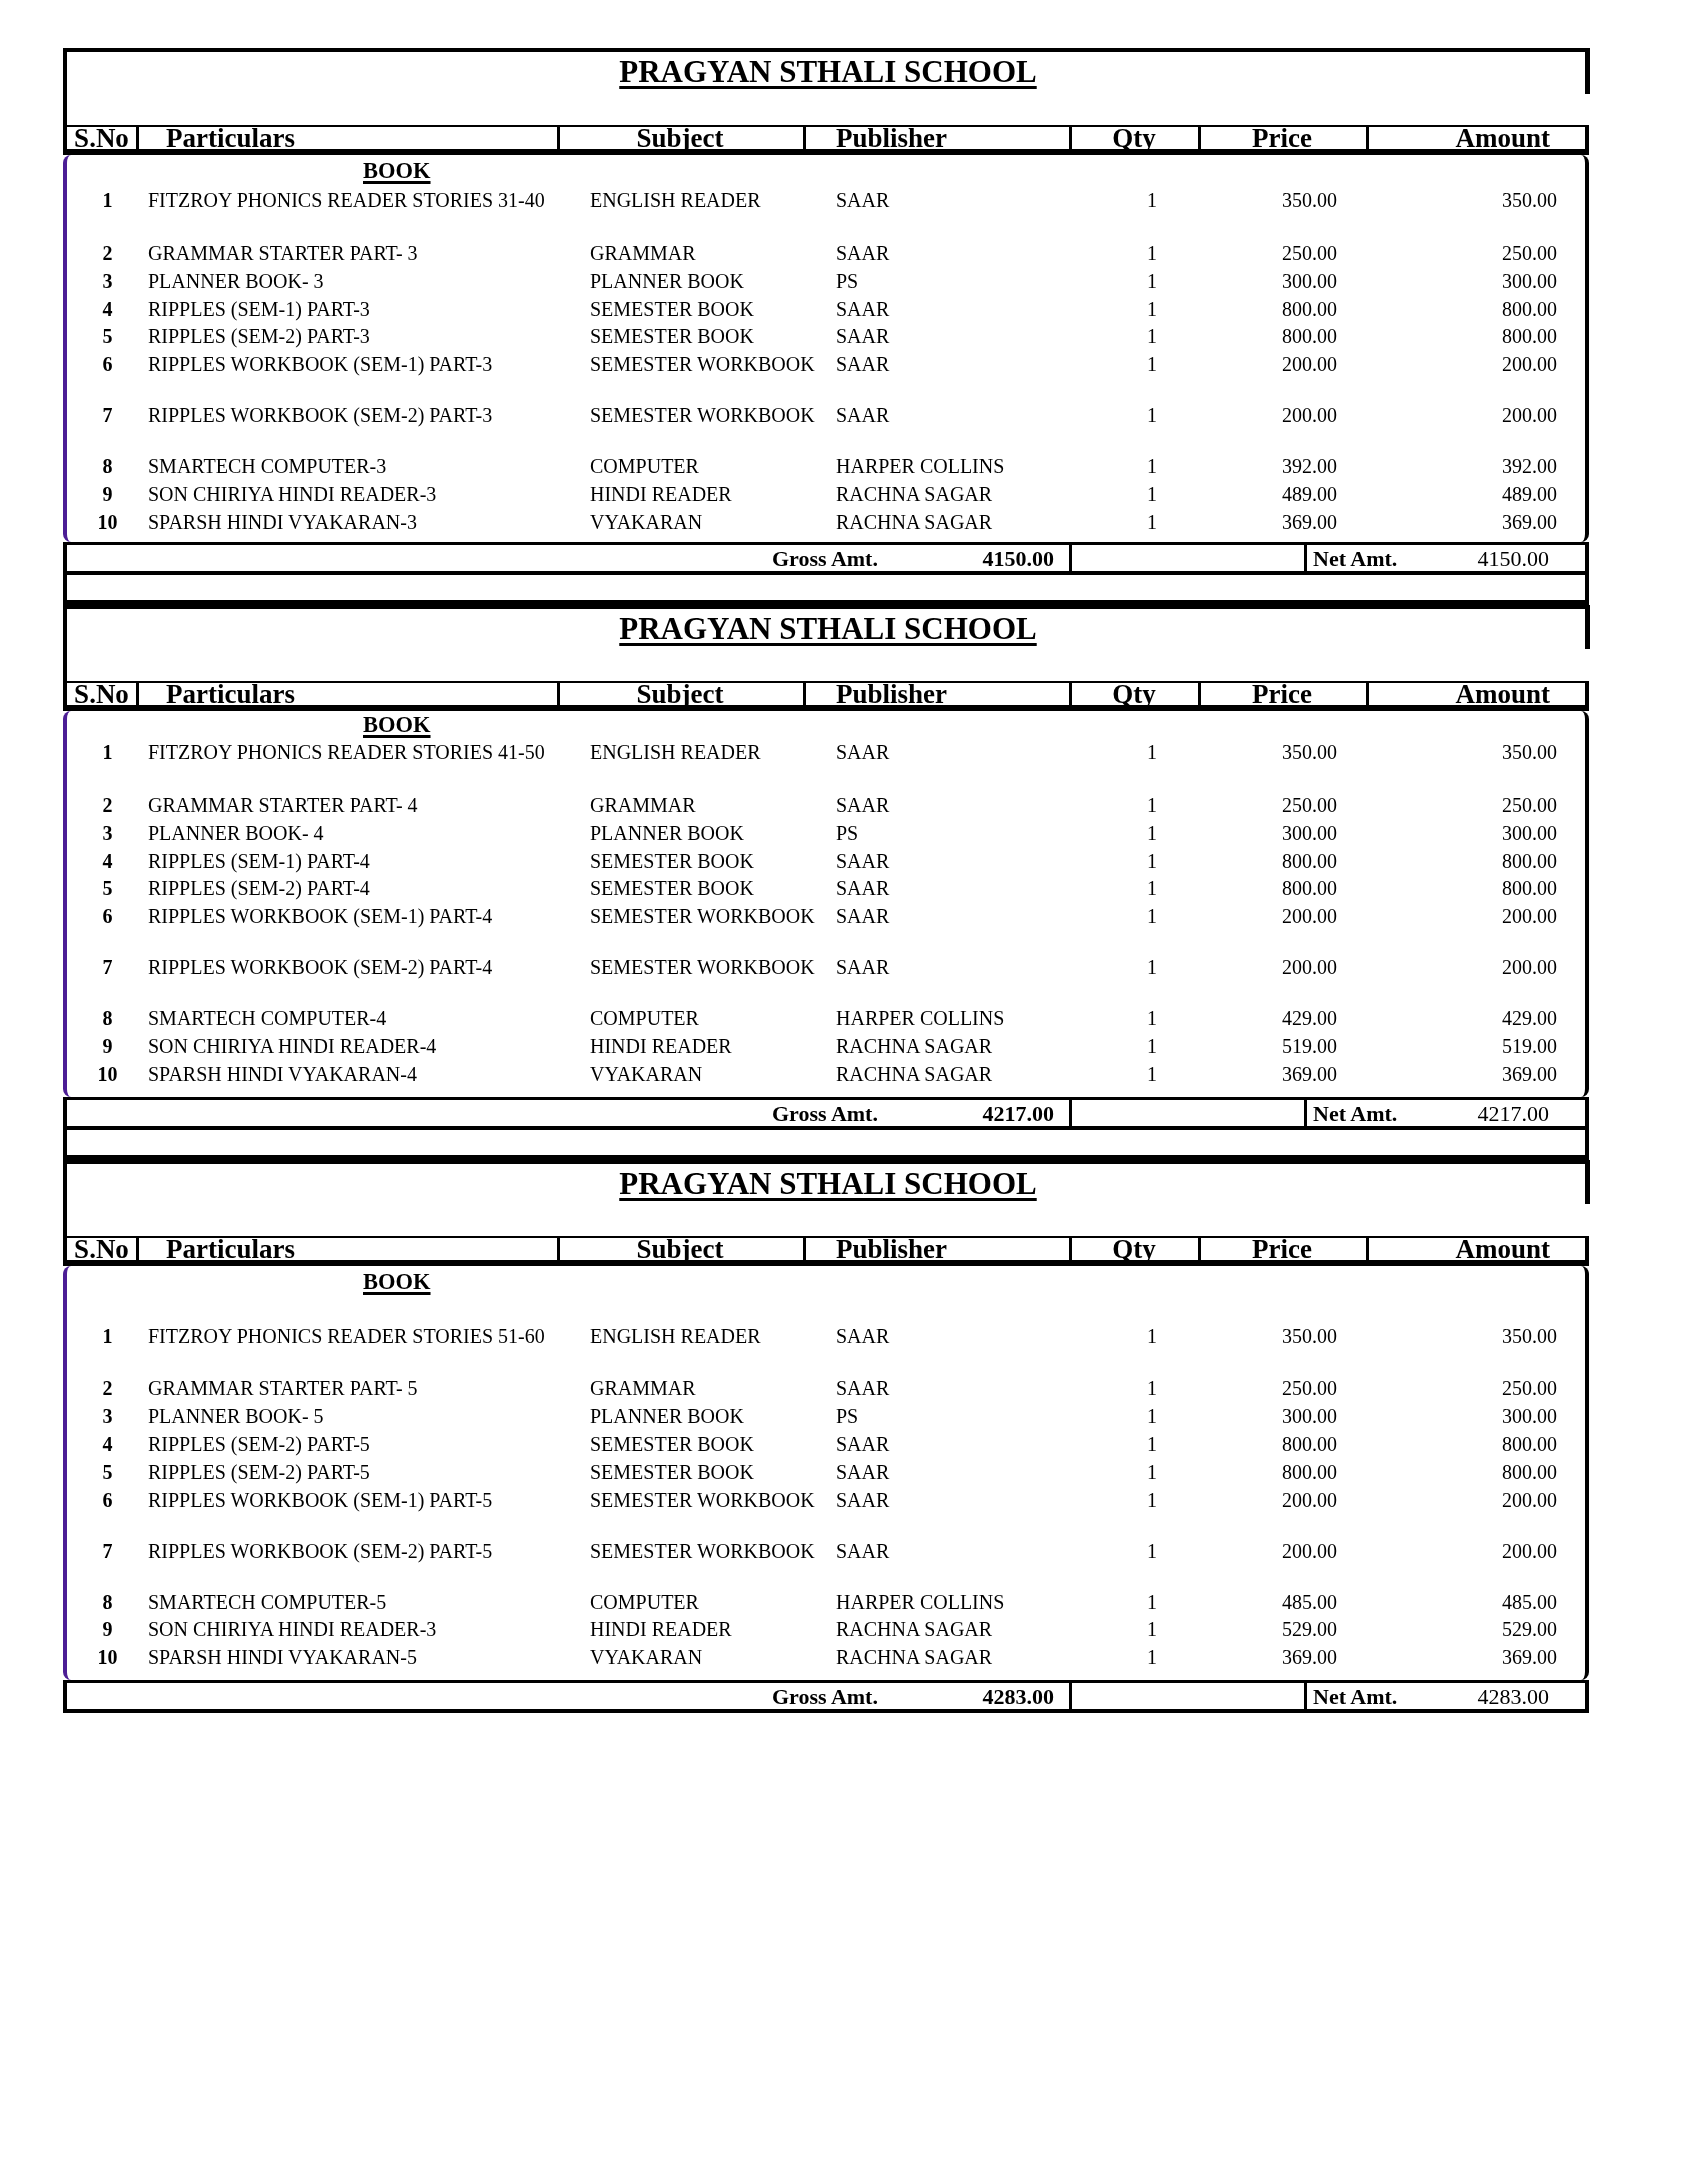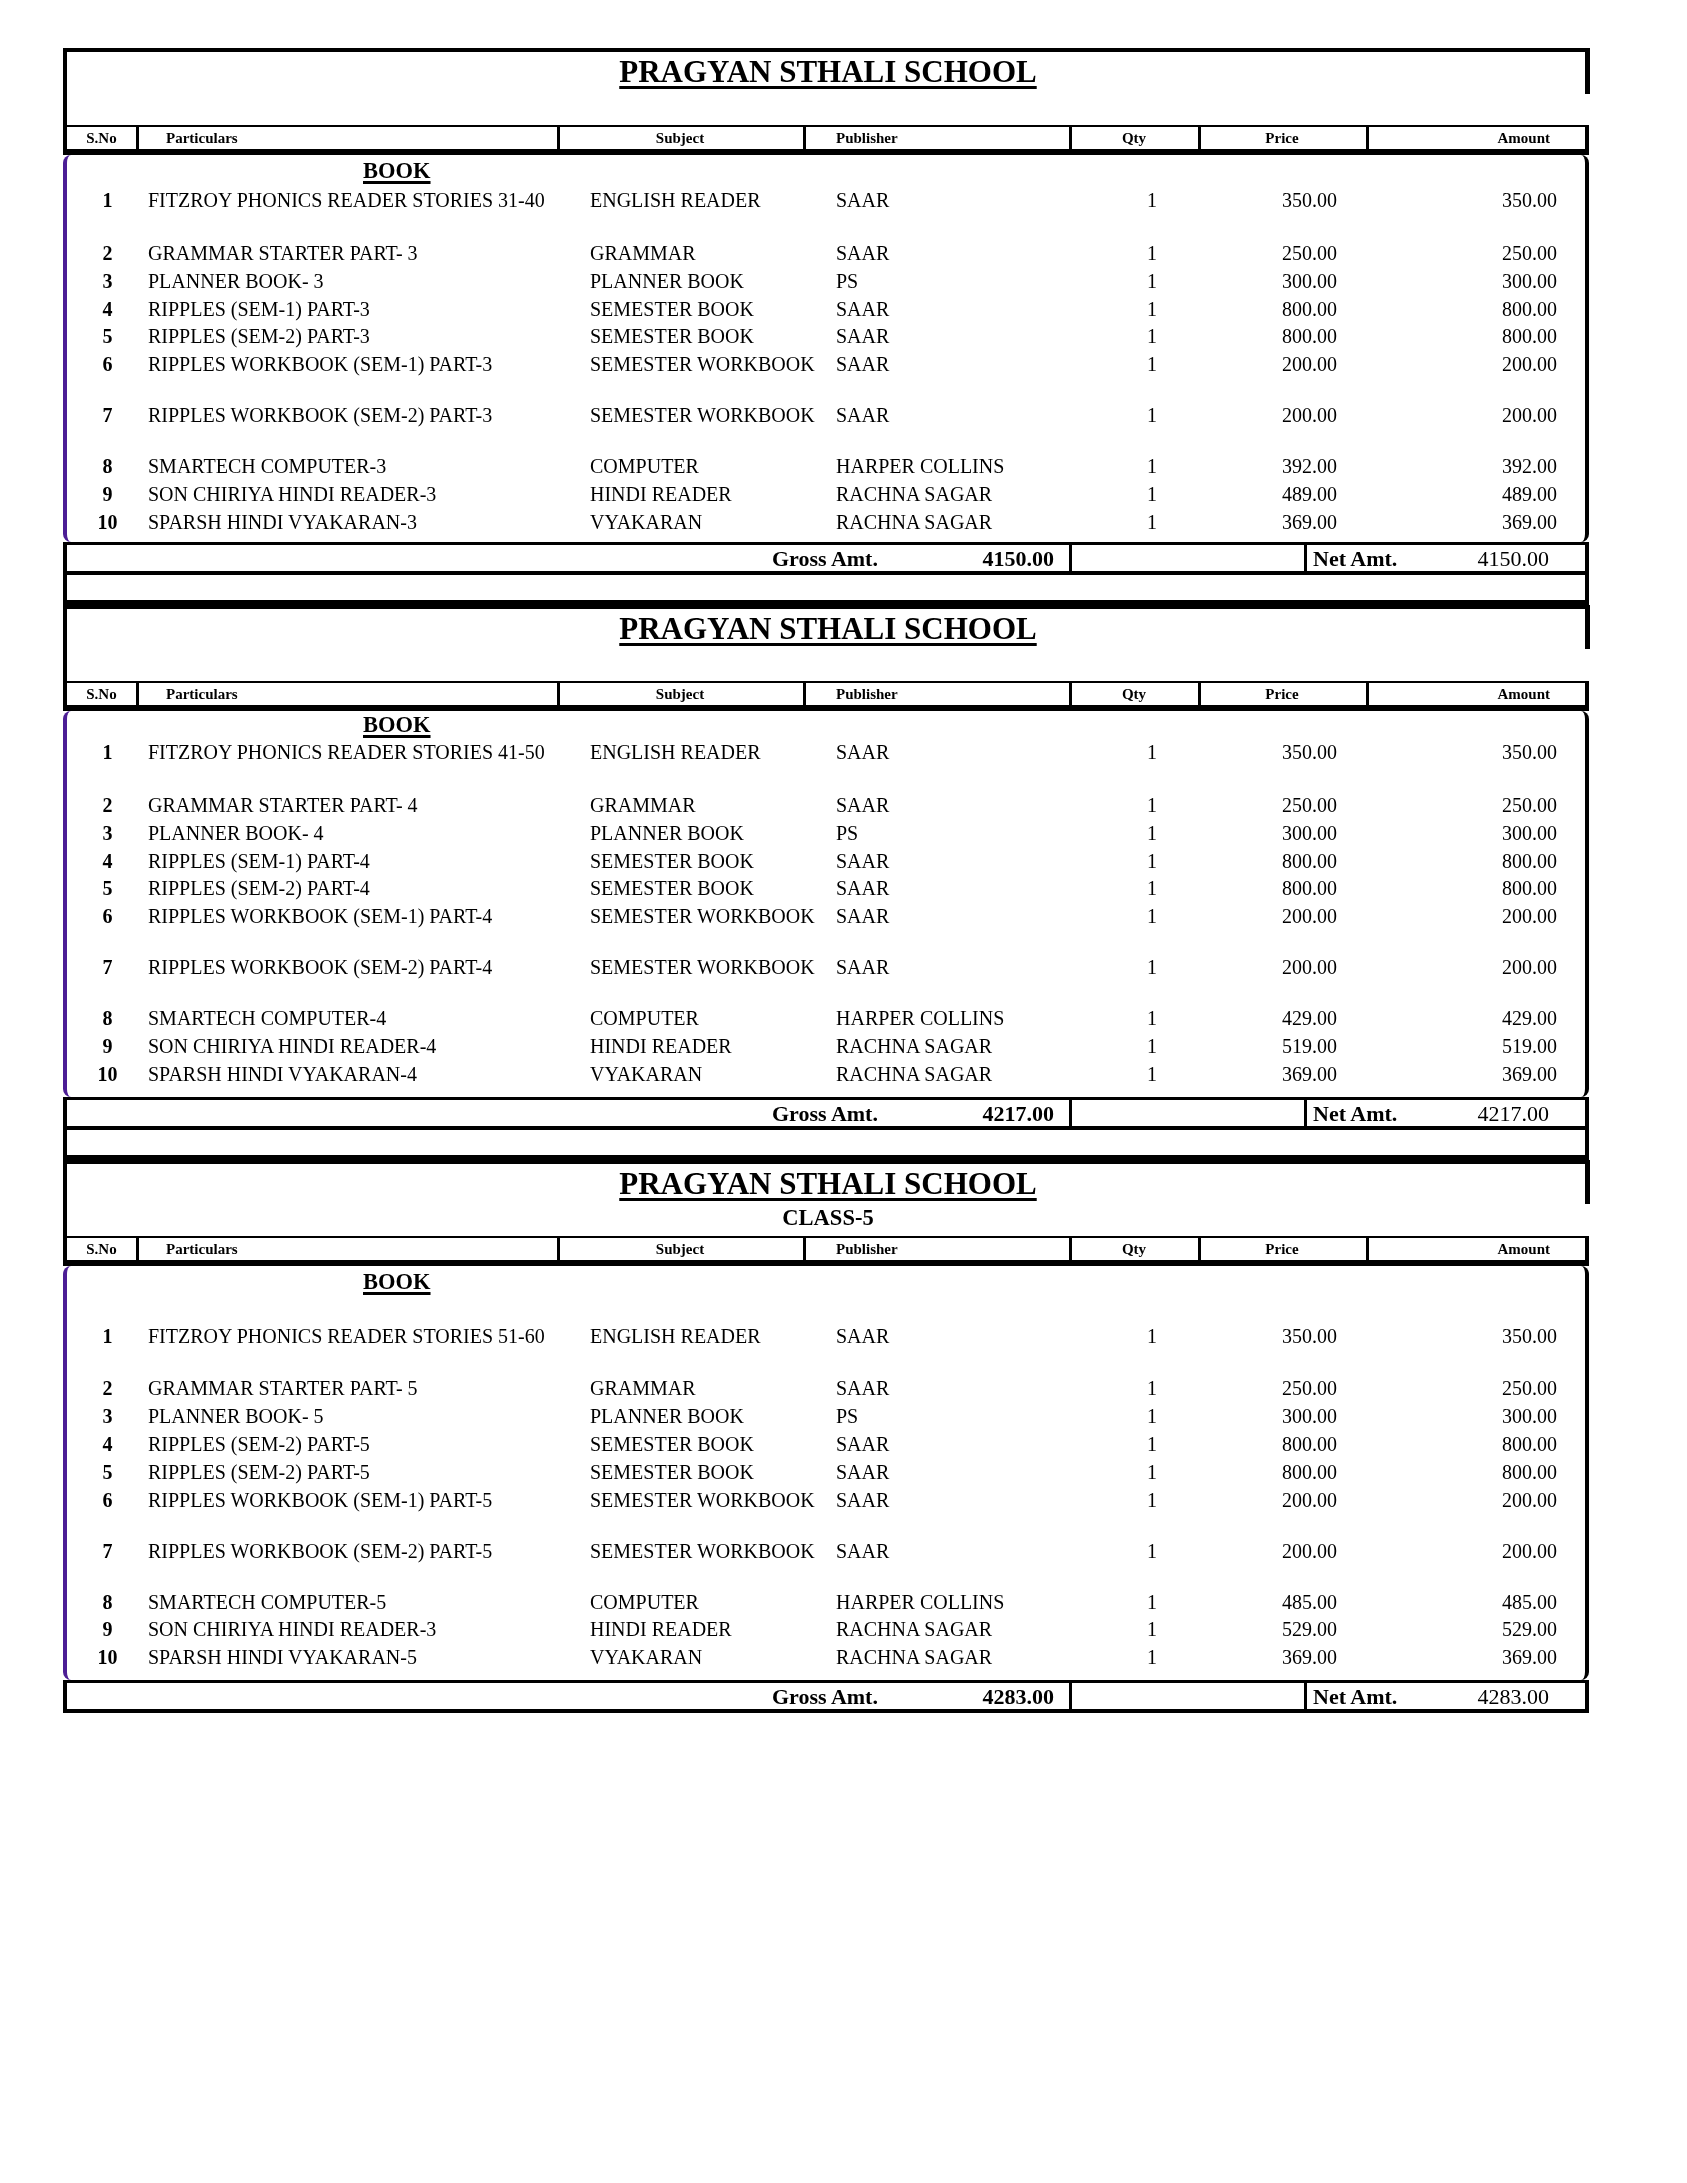--- a/index.html
+++ b/index.html
@@ -4,21 +4,21 @@
 <style>
   html, body { margin:0; padding:0; background:#ffffff; }
   body { width:1687px; height:2183px; position:relative; font-family:"Liberation Serif", serif; color:#000; }
   .sheet { position:absolute; left:63px; top:48px; width:1526px; }
   .section { position:relative; width:1526px; }
   .title-block { position:relative; height:77px; border-left:4px solid #000; border-top:4px solid #000; box-sizing:border-box; }
   .title-block .rb { position:absolute; right:-0.7px; top:-4px; width:4.6px; background:#000; }
   .school { position:absolute; left:0; right:0; top:2.6px; text-align:center; font-weight:bold; font-size:31px; line-height:34px; text-decoration:underline; text-decoration-thickness:3.3px; text-underline-offset:4px; }
   .klass { position:absolute; left:0; right:0; top:41px; text-align:center; font-weight:bold; font-size:22.5px; line-height:26.5px; }
   .hdr { position:relative; height:30px; border:4px solid #000; border-bottom-width:6.6px; border-top-width:2.6px; box-sizing:border-box; display:block; }
-  .cell { position:absolute; top:0; height:100%; font-size:15px; font-weight:bold; line-height:22px; white-space:nowrap; }
+  .cell { position:absolute; top:0; height:100%; font-size:27px; font-weight:bold; line-height:22px; white-space:nowrap; }
   .vline { position:absolute; top:-1.3px; bottom:-1.3px; width:2.6px; background:#000; }
   .body { position:relative; border-left:4px solid #4c1d95; border-right:4.6px solid #000; box-sizing:border-box;border-radius:8px; }
   .book { position:absolute; left:296px; font-weight:bold; font-size:22.5px; line-height:26.5px; text-decoration:underline; text-decoration-thickness:2.6px; text-underline-offset:2.6px; }
   .row { position:absolute; left:0; right:0; font-size:20px; line-height:24.5px; }
   .row span { position:absolute; top:0; white-space:nowrap; }
   .sno { left:0; width:81px; text-align:center; font-weight:bold; }
   .part { left:81px; width:397px; white-space:normal !important; }
   .subj { left:523px; width:265px; white-space:normal !important; }
   .pub { left:769px; }
   .qty { left:1019px; width:132px; text-align:center; }
@@ -275,21 +275,20 @@
         <span style="left: 860px; width: 127px; text-align: right; font-weight: bold;">4217.00</span>
         <span style="left: 1246px; font-weight: bold;">Net Amt.</span>
         <span style="left: 1350px; width: 132px; text-align: right;">4217.00</span>
       </div>
       <div class="spacer"></div>
     </div>
     <div class="section">
       <div class="title-block" style="height: 76px;">
         <div class="rb" style="height: 44px;"></div>
         <div class="school">PRAGYAN STHALI SCHOOL</div>
-        <div class="klass">CLASS-5</div>
       </div>
       <div class="hdr">
         <div class="vline" style="left: 69px;"></div>
         <div class="vline" style="left: 490px;"></div>
         <div class="vline" style="left: 736px;"></div>
         <div class="vline" style="left: 1002px;"></div>
         <div class="vline" style="left: 1131px;"></div>
         <div class="vline" style="left: 1299px;"></div>
         <div class="cell" style="left: 0px; width: 69px; text-align: center;">S.No</div>
         <div class="cell" style="left: 99px; width: 265px; text-align: left;">Particulars</div>

